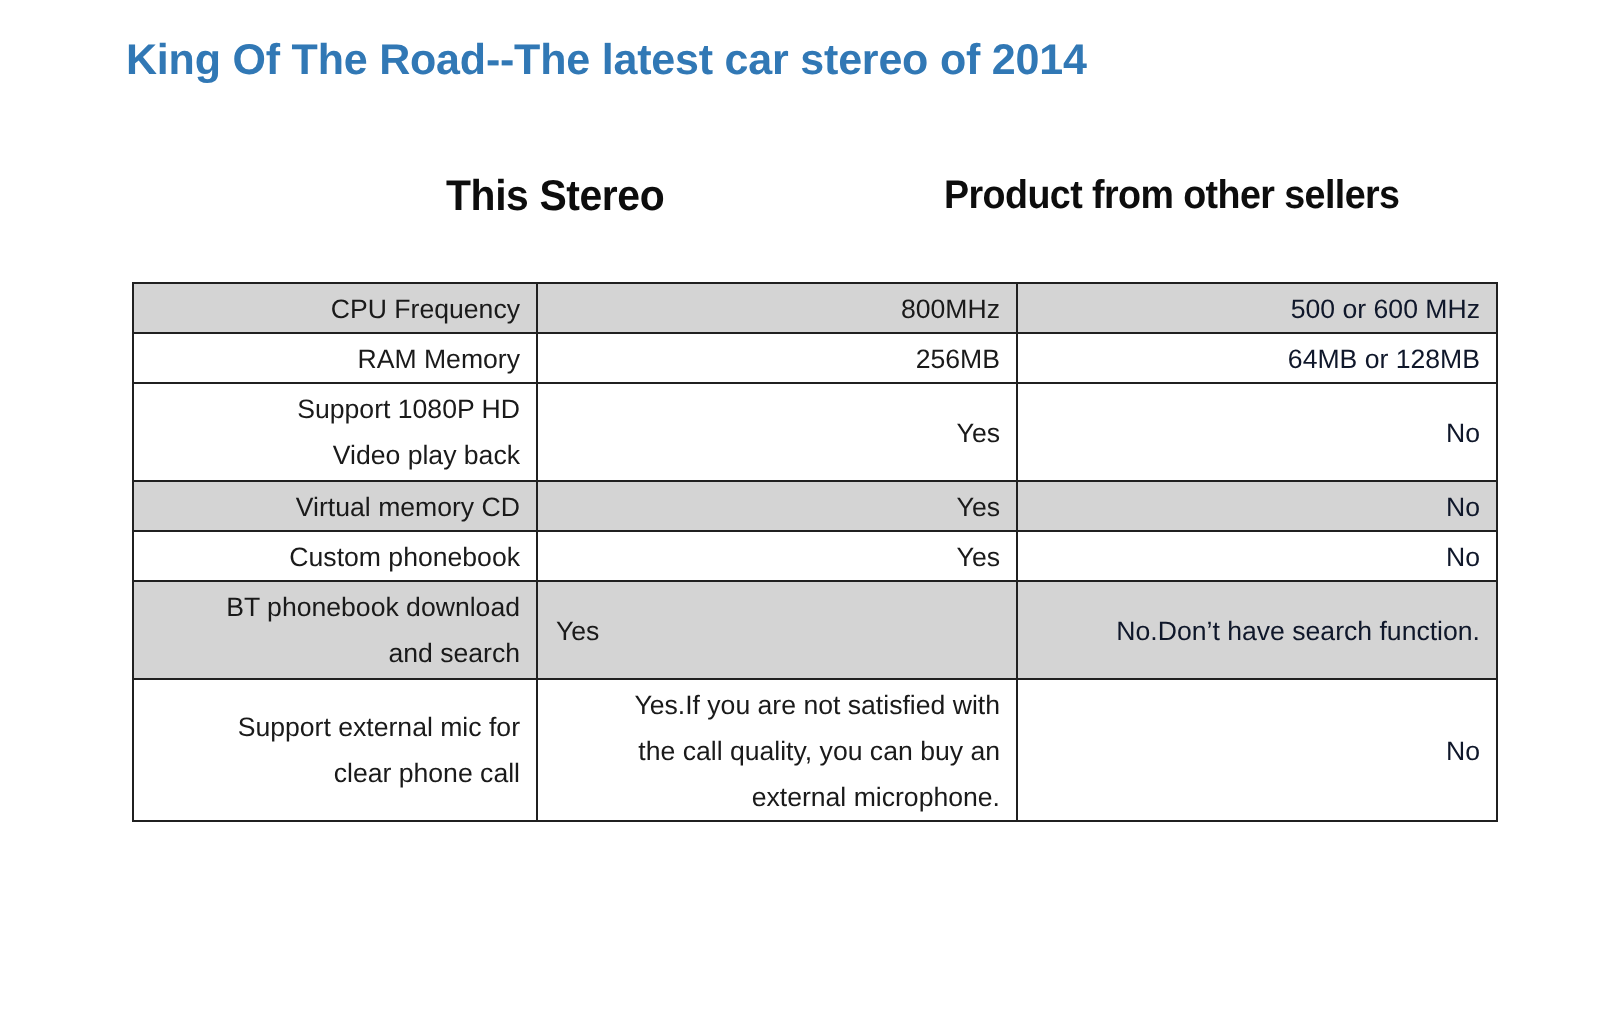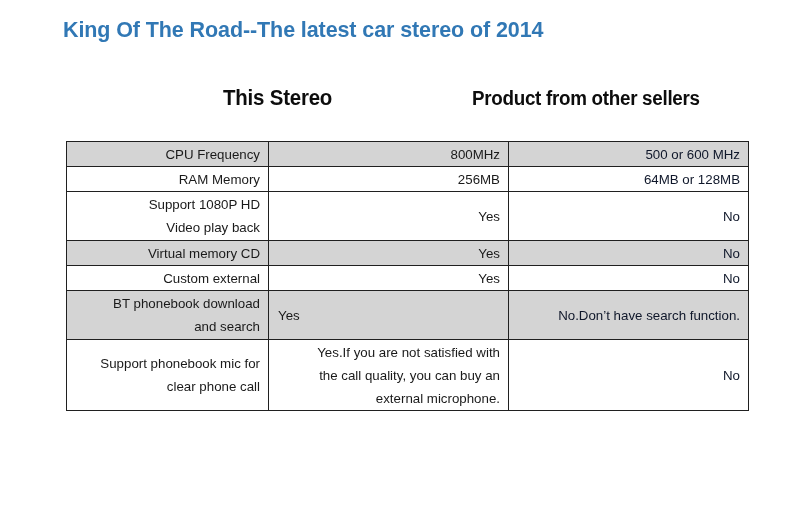--- a/index.html
+++ b/index.html
@@ -177,32 +177,32 @@
 Video play back</td>
         <td class="cell-ours multiline valign-mid">Yes</td>
         <td class="cell-theirs multiline valign-mid">No</td>
       </tr>
       <tr class="shade h1">
         <td class="cell-feature multiline valign-mid">Virtual memory CD</td>
         <td class="cell-ours multiline valign-mid">Yes</td>
         <td class="cell-theirs multiline valign-mid">No</td>
       </tr>
       <tr class="plain h1">
-        <td class="cell-feature multiline valign-mid">Custom external</td>
+        <td class="cell-feature multiline valign-mid">Custom phonebook</td>
         <td class="cell-ours multiline valign-mid">Yes</td>
         <td class="cell-theirs multiline valign-mid">No</td>
       </tr>
       <tr class="shade h2">
         <td class="cell-feature multiline valign-mid">BT phonebook download
 and search</td>
         <td class="cell-ours multiline valign-top">Yes</td>
         <td class="cell-theirs multiline valign-mid">No.Don’t have search function.</td>
       </tr>
       <tr class="plain h3">
-        <td class="cell-feature multiline valign-mid">Support phonebook mic for
+        <td class="cell-feature multiline valign-mid">Support external mic for
 clear phone call</td>
         <td class="cell-ours multiline valign-mid">Yes.If you are not satisfied with
 the call quality, you can buy an
 external microphone.</td>
         <td class="cell-theirs multiline valign-mid">No</td>
       </tr>
     </tbody>
 </table>
 
 </body></html>

